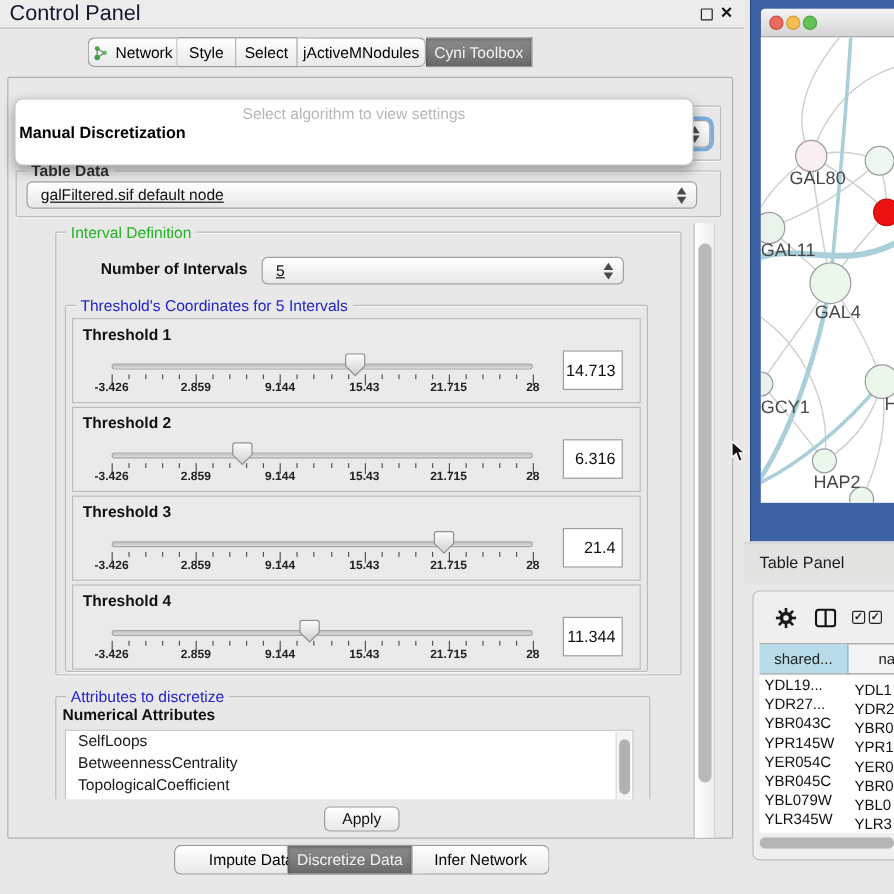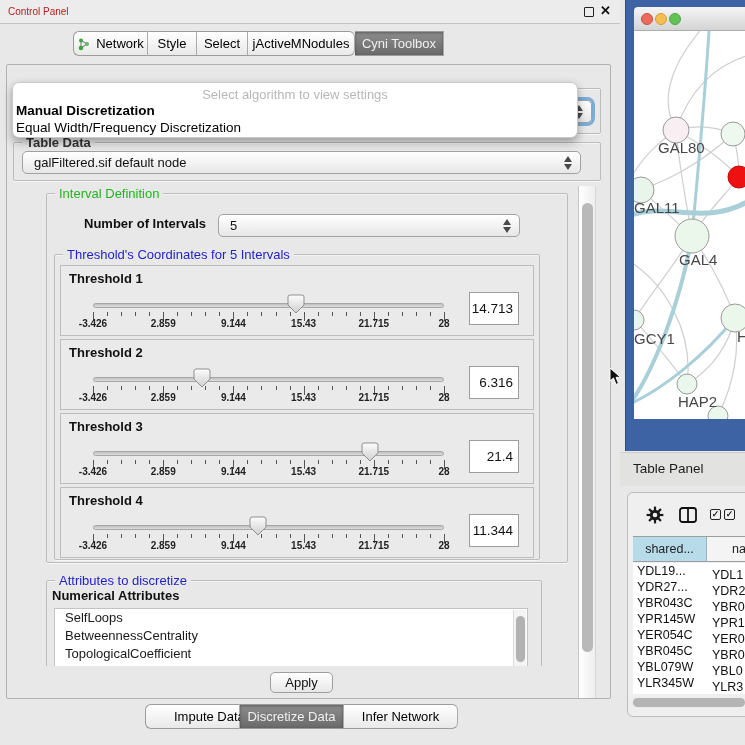--- a/index.html
+++ b/index.html
@@ -2,41 +2,41 @@
 <html><head>
 <meta charset="utf-8">
 <style>
   * { margin:0; padding:0; box-sizing:border-box; }
   html,body { width:745px; height:745px; }
   body { font-family:"Liberation Sans", sans-serif; background:#e8e8e8; position:relative; overflow:hidden; }
   #stage { position:absolute; left:0; top:0; width:745px; height:745px; background:#e8e8e8; }
 
   
   .titlebar { position:absolute; left:0; top:0; width:620px; height:24px; background:#ececec; border-bottom:1px solid #c4c4c4; }
-  .titlebar .title { position:absolute; left:8px; top:0; line-height:23px; font-size:10px; color:#b91c1c; }
+  .titlebar .title { position:absolute; left:8px; top:0; line-height:23px; font-size:18px; color:#0f172a; }
   .float-ic { position:absolute; left:584px; top:7px; width:10px; height:10px; border:1.6px solid #222; border-radius:1px; }
   .close-ic { position:absolute; left:600px; top:3px; font-size:13px; font-weight:bold; color:#111; }
 
   .seg { position:absolute; height:25px; display:flex; }
   .seg .tab { height:25px; line-height:24px; text-align:center; font-size:13px; color:#000;
     background:linear-gradient(#ffffff,#e9e9e9); border-top:1px solid #9b9b9b; border-bottom:1px solid #9b9b9b; border-right:1px solid #aaa; position:relative; white-space:nowrap;}
   .seg .tab.first { border-left:1px solid #9b9b9b; border-radius:6px 0 0 6px; }
   .seg .tab.last  { border-radius:0 6px 6px 0; }
   .seg .tab.sel { background:linear-gradient(#8d8d8d,#6a6a6a); color:#f1f1f1; box-shadow:inset 0 1px 3px rgba(0,0,0,.35); }
   .net-ic { display:inline-block; vertical-align:-3px; margin-right:5px; }
 
   .outerbox { position:absolute; left:6px; top:64px; width:605px; height:635px; border:1px solid #b2b2b2; background:#e8e8e8; border-radius:2px; }
 
   .group { position:absolute; border:1px solid #bcbcbc; border-radius:2px; box-shadow:0 1px 0 rgba(255,255,255,.6), inset 0 1px 0 rgba(255,255,255,.5); }
   .group > .gtitle { position:absolute; top:-8px; left:8px; background:#e8e8e8; padding:0 4px; font-size:13px; color:#333; font-weight:600; white-space:nowrap; }
   .gtitle.green { color:#22b422; font-weight:400; }
   .gtitle.blue  { color:#2323cc; font-weight:400; }
 
   .combo { position:absolute; height:23px; border:1px solid #a2a2a2; border-radius:5px;
-    background:linear-gradient(#ffffff,#e7e7e7); font-size:13px; color:#111; line-height:21px; padding-left:11px; }
+    background:linear-gradient(#ffffff,#e7e7e7); font-size:13px; color:#111; line-height:21px; padding-left:11px;text-decoration:underline; }
   .combo .arrows { position:absolute; right:7px; top:3px; width:9px; height:16px; }
   .combo .arrows:before { content:""; position:absolute; top:1px; left:0; border-left:4.5px solid transparent; border-right:4.5px solid transparent; border-bottom:6px solid #4a4a4a; }
   .combo .arrows:after  { content:""; position:absolute; bottom:1px; left:0; border-left:4.5px solid transparent; border-right:4.5px solid transparent; border-top:6px solid #4a4a4a; }
   .combo.focused { box-shadow:0 0 0 3px rgba(92,158,215,.8); }
 
   .popup { position:absolute; left:12px; top:82px; width:566px; height:56px; background:#fff; border:1px solid #c9c9c9; border-radius:7px;
     box-shadow:0 4px 10px rgba(0,0,0,.35); z-index:30; overflow:hidden; }
   .popup .ph { position:absolute; left:0; right:0; top:4px; text-align:center; color:#b7b7b7; font-size:13px; }
   .popup .it1 { position:absolute; left:3px; top:20px; font-size:13.5px; font-weight:bold; color:#000; }
   .popup .it2 { position:absolute; left:3px; top:37px; font-size:13.5px; color:#000; }
@@ -129,21 +129,20 @@
     <span class="gtitle">Table Data</span>
   </div>
   <div class="combo" style="left:22px; top:151px; width:559px;">
     <span>galFiltered.sif default node</span>
     <span class="arrows"></span>
   </div>
 
   <div class="popup">
     <div class="ph">Select algorithm to view settings</div>
     <div class="it1">Manual Discretization</div>
-    <div class="it2">Equal Width/Frequency Discretization</div>
   </div>
 
   <div class="scrollview">
     <div class="group" style="left:33px; top:7px; width:522px; height:370px;">
       <span class="gtitle green">Interval Definition</span>
     </div>
     <span class="bold13" style="left:71px; top:30px;">Number of Intervals</span>
     <div class="combo" style="left:205px; top:28px; width:302px;">
       <span>5</span>
       <span class="arrows"></span>

